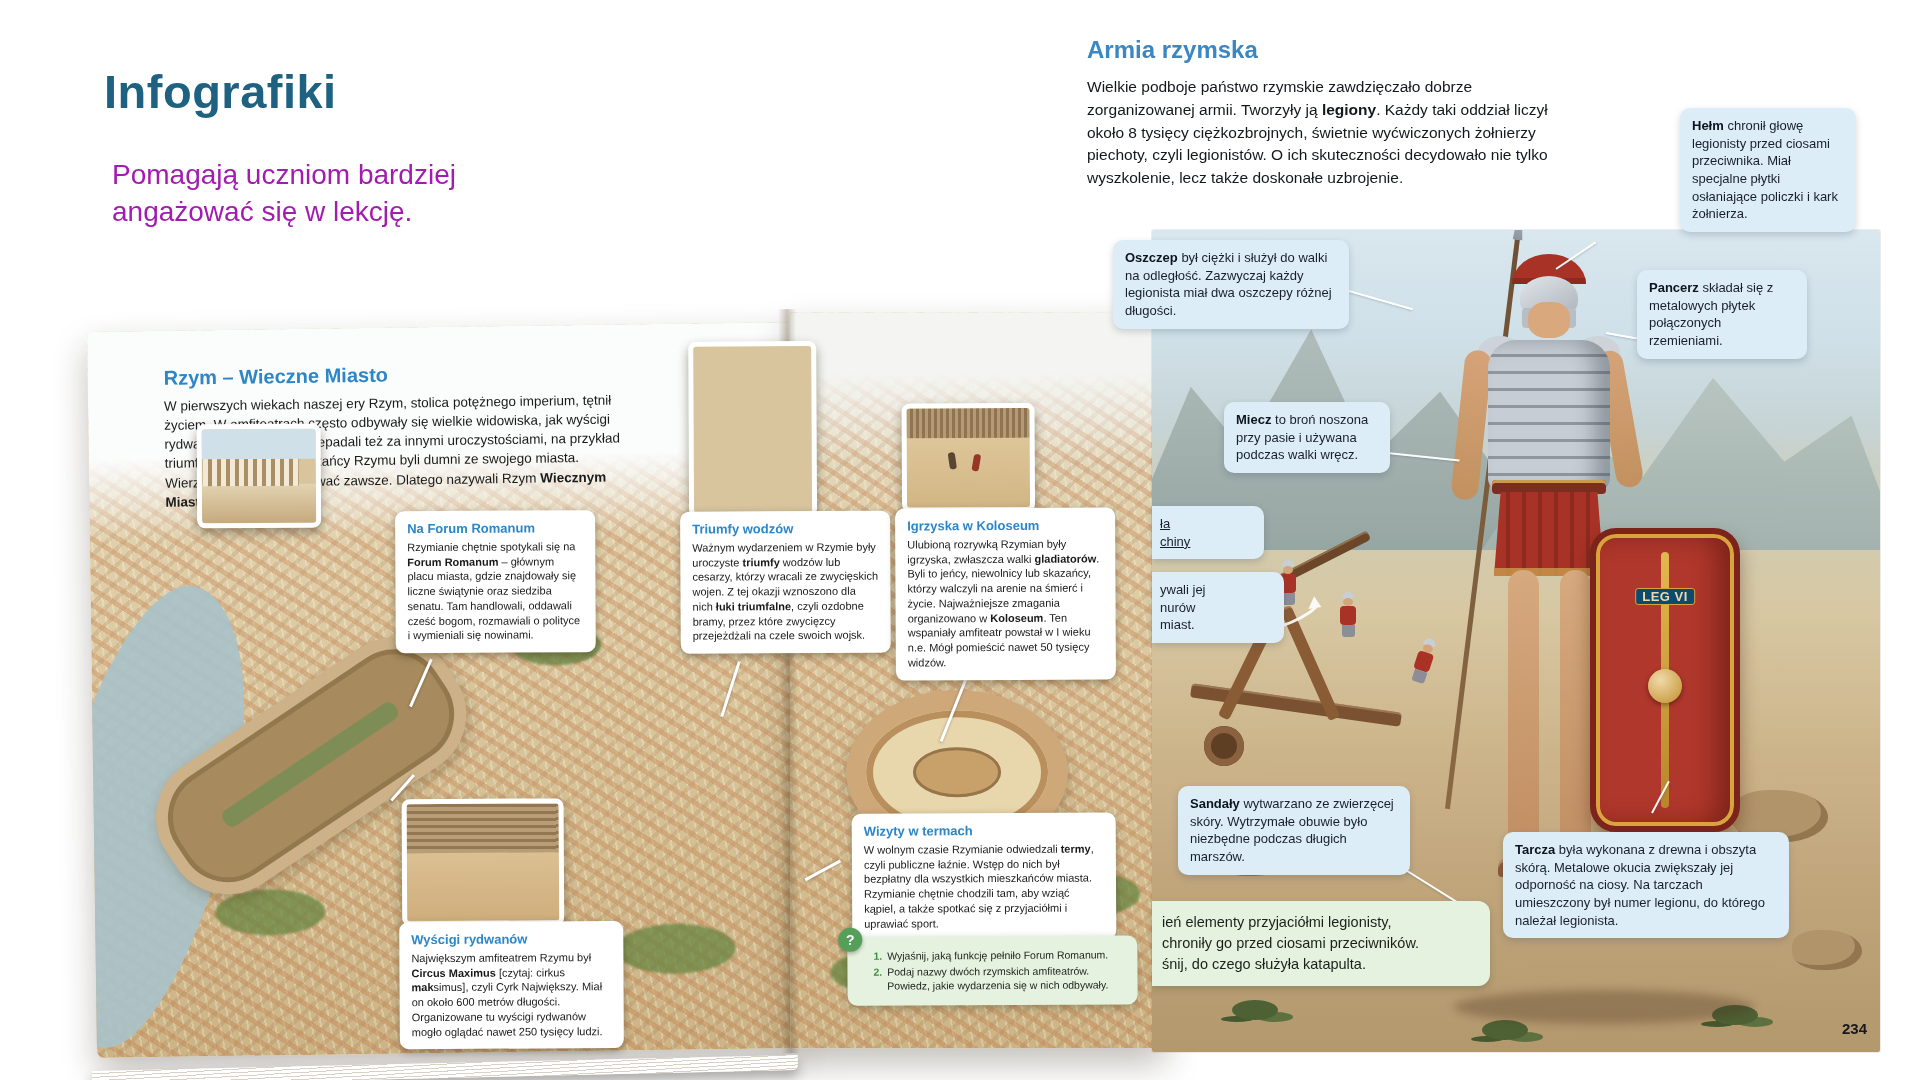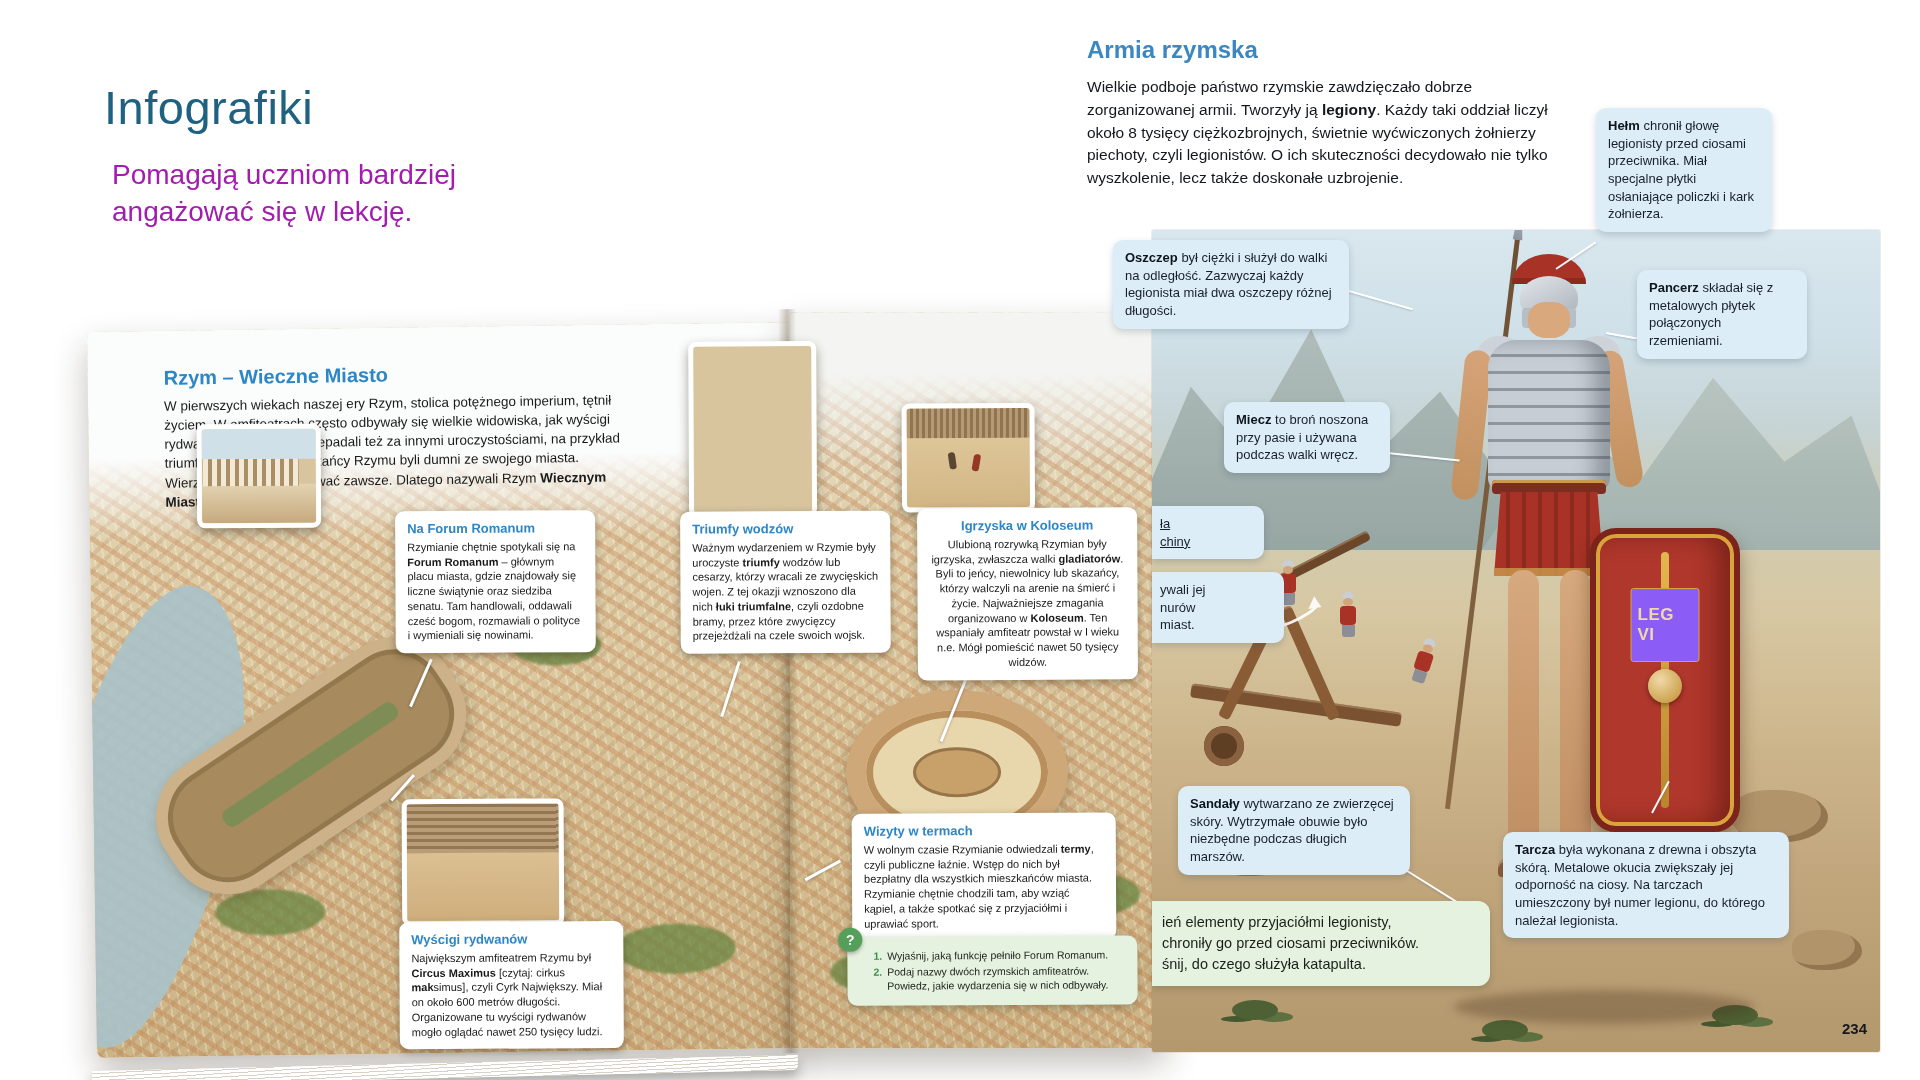--- a/index.html
+++ b/index.html
@@ -1,21 +1,21 @@
 <!DOCTYPE html>
 <html lang="pl"><head>
 <meta charset="utf-8">
 <style>
   html,body{margin:0;padding:0;background:#ffffff;}
   #canvas{position:relative;width:1920px;height:1080px;overflow:hidden;background:#fff;
           font-family:"Liberation Sans",sans-serif;}
   .abs{position:absolute;}
 
   
-  #main-title{left:104px;top:80px;font-size:47px;font-weight:400;letter-spacing:.5px;color:#1f6181;}
+  #main-title{left:104px;top:64px;font-size:47px;font-weight:700;letter-spacing:.5px;color:#1f6181;}
   #main-subtitle{left:112px;top:156px;width:372px;font-size:28px;line-height:1.33;color:#a21caf;}
 
   
   #book{left:86px;top:310px;width:1082px;height:758px;transform:rotate(-.3deg);}
   .page{position:absolute;background:#f7f3e9;box-shadow:0 16px 34px rgba(40,30,10,.28);}
   #page-l{left:6px;top:16px;width:702px;height:726px;border-radius:6px 2px 3px 7px;transform:rotate(-.5deg);}
   #page-r{left:704px;top:4px;width:376px;height:736px;border-radius:2px 6px 6px 2px;transform:rotate(.25deg);}
   .art{position:absolute;inset:0;border-radius:inherit;overflow:hidden;
     background:linear-gradient(180deg,#eceeea 0%,#e7e1cd 12%,#e0d0ab 28%,#d9c59b 55%,#d2bc8f 80%,#ccb486 100%);}
   .tex{position:absolute;inset:0;opacity:.5;
@@ -136,23 +136,23 @@
   .fig-shadow{position:absolute;left:60px;top:742px;width:300px;height:34px;background:rgba(70,50,28,.32);
         border-radius:50%;filter:blur(4px);}
   #shield{position:absolute;left:438px;top:298px;width:138px;height:292px;background:#b0372b;
         border:6px solid #7c241b;border-radius:26px;
         box-shadow:inset 0 0 0 4px #d9a43b, inset -16px 0 26px rgba(60,10,5,.45), 0 10px 18px rgba(60,30,10,.4);}
   .boss{position:absolute;left:50%;top:52%;width:34px;height:34px;transform:translate(-50%,-50%);
         background:radial-gradient(circle at 36% 32%,#f0d9a8,#c08f2e);border-radius:50%;
         box-shadow:0 2px 5px rgba(0,0,0,.4);}
   .spine{position:absolute;left:50%;top:6%;width:8px;height:88%;transform:translateX(-50%);
         background:linear-gradient(#e3b74f,#b9862c);border-radius:4px;}
-  .leg-label{position:absolute;left:50%;top:54px;transform:translateX(-50%);background:#8b5cf6;
-        color:#f0d9a8;border:1.5px solid #d9a43b;font-size:17px;font-weight:bold;
-        padding:16px 6px;border-radius:3px;letter-spacing:.5px;}
+  .leg-label{position:absolute;left:50%;top:54px;transform:translateX(-50%);background:#0c4a6e;
+        color:#f0d9a8;border:1.5px solid #d9a43b;font-size:13px;font-weight:bold;
+        padding:0 6px;border-radius:3px;letter-spacing:.5px;}
 
   
   .beam{position:absolute;background:#7a5231;border-radius:4px;box-shadow:inset 0 2px 0 rgba(255,230,190,.25);}
   .wheel{position:absolute;width:40px;height:40px;background:#5f3f24;border-radius:50%;
         box-shadow:inset 0 0 0 7px #8a6240;}
   .mini{position:absolute;width:20px;}
   .m-helm{width:12px;height:7px;background:#c9ced4;border-radius:6px 6px 2px 2px;margin:0 auto;}
   .m-head{width:10px;height:8px;background:#d5a47a;border-radius:50%;margin:-1px auto 0;}
   .m-body{width:16px;height:19px;background:#a93226;border-radius:4px;margin:0 auto;}
   .m-legs{width:13px;height:12px;background:#8d8d96;margin:0 auto;border-radius:0 0 3px 3px;}
@@ -224,21 +224,21 @@
     <div class="frame img-wysc" style="left:315px;top:488px;width:152px;height:117px;"></div>
 
     <div class="card" style="left:310px;top:200px;width:176px;">
       <h4>Na Forum Romanum</h4>
       <p><span>Rzymianie chętnie spotykali się na </span><span class="b">Forum Romanum</span><span> – głównym placu miasta, gdzie znajdowały się liczne świątynie oraz siedziba senatu. Tam handlowali, oddawali cześć bogom, rozmawiali o polityce i wymieniali się nowinami.</span></p>
     </div>
     <div class="card" style="left:595px;top:202px;width:186px;">
       <h4>Triumfy wodzów</h4>
       <p><span>Ważnym wydarzeniem w Rzymie były uroczyste </span><span class="b">triumfy</span><span> wodzów lub cesarzy, którzy wracali ze zwycięskich wojen. Z tej okazji wznoszono dla nich </span><span class="b">łuki triumfalne</span><span>, czyli ozdobne bramy, przez które zwycięzcy przejeżdżali na czele swoich wojsk.</span></p>
     </div>
-    <div class="card" style="left:832px;top:200px;width:196px;text-align:center;">
+    <div class="card" style="left:810px;top:200px;width:196px;">
       <h4>Igrzyska w Koloseum</h4>
       <p><span>Ulubioną rozrywką Rzymian były igrzyska, zwłaszcza walki </span><span class="b">gladiatorów</span><span>. Byli to jeńcy, niewolnicy lub skazańcy, którzy walczyli na arenie na śmierć i życie. Najważniejsze zmagania organizowano w </span><span class="b">Koloseum</span><span>. Ten wspaniały amfiteatr powstał w I wieku n.e. Mógł pomieścić nawet 50 tysięcy widzów.</span></p>
     </div>
     <div class="card" style="left:312px;top:611px;width:200px;">
       <h4>Wyścigi rydwanów</h4>
       <p><span>Największym amfiteatrem Rzymu był </span><span class="b">Circus Maximus</span><span> [czytaj: cirkus </span><span class="b">mak</span><span>simus], czyli Cyrk Największy. Miał on około 600 metrów długości. Organizowane tu wyścigi rydwanów mogło oglądać nawet 250 tysięcy ludzi.</span></p>
     </div>
     <div class="card" style="left:765px;top:505px;width:240px;">
       <h4>Wizyty w termach</h4>
       <p><span>W wolnym czasie Rzymianie odwiedzali </span><span class="b">termy</span><span>, czyli publiczne łaźnie. Wstęp do nich był bezpłatny dla wszystkich mieszkańców miasta. Rzymianie chętnie chodzili tam, aby wziąć kąpiel, a także spotkać się z przyjaciółmi i uprawiać sport.</span></p>
@@ -324,21 +324,21 @@
     </div>
   </div>
 
   <div class="lead" style="left:1556px;top:268px;width:48px;transform:rotate(-34deg);"></div>
   <div class="lead" style="left:1606px;top:332px;width:36px;transform:rotate(10deg);"></div>
   <div class="lead" style="left:1368px;top:450px;width:92px;transform:rotate(6deg);"></div>
   <div class="lead" style="left:1328px;top:284px;width:88px;transform:rotate(16deg);"></div>
   <div class="lead" style="left:1388px;top:858px;width:96px;transform:rotate(32deg);"></div>
   <div class="lead" style="left:1652px;top:812px;width:36px;transform:rotate(-62deg);"></div>
 
-  <div class="blue-box" style="left:1596px;top:108px;width:152px;">
+  <div class="blue-box" style="left:1680px;top:108px;width:152px;">
     <span class="term">Hełm</span>
     <span>chronił głowę legionisty przed ciosami przeciwnika. Miał specjalne płytki osłaniające policzki i kark żołnierza.</span>
   </div>
   <div class="blue-box" style="left:1637px;top:270px;width:146px;">
     <span class="term">Pancerz</span>
     <span>składał się z metalowych płytek połączonych rzemieniami.</span>
   </div>
   <div class="blue-box" style="left:1113px;top:240px;width:212px;">
     <span class="term">Oszczep</span>
     <span>był ciężki i służył do walki na odległość. Zazwyczaj każdy legionista miał dwa oszczepy różnej długości.</span>

